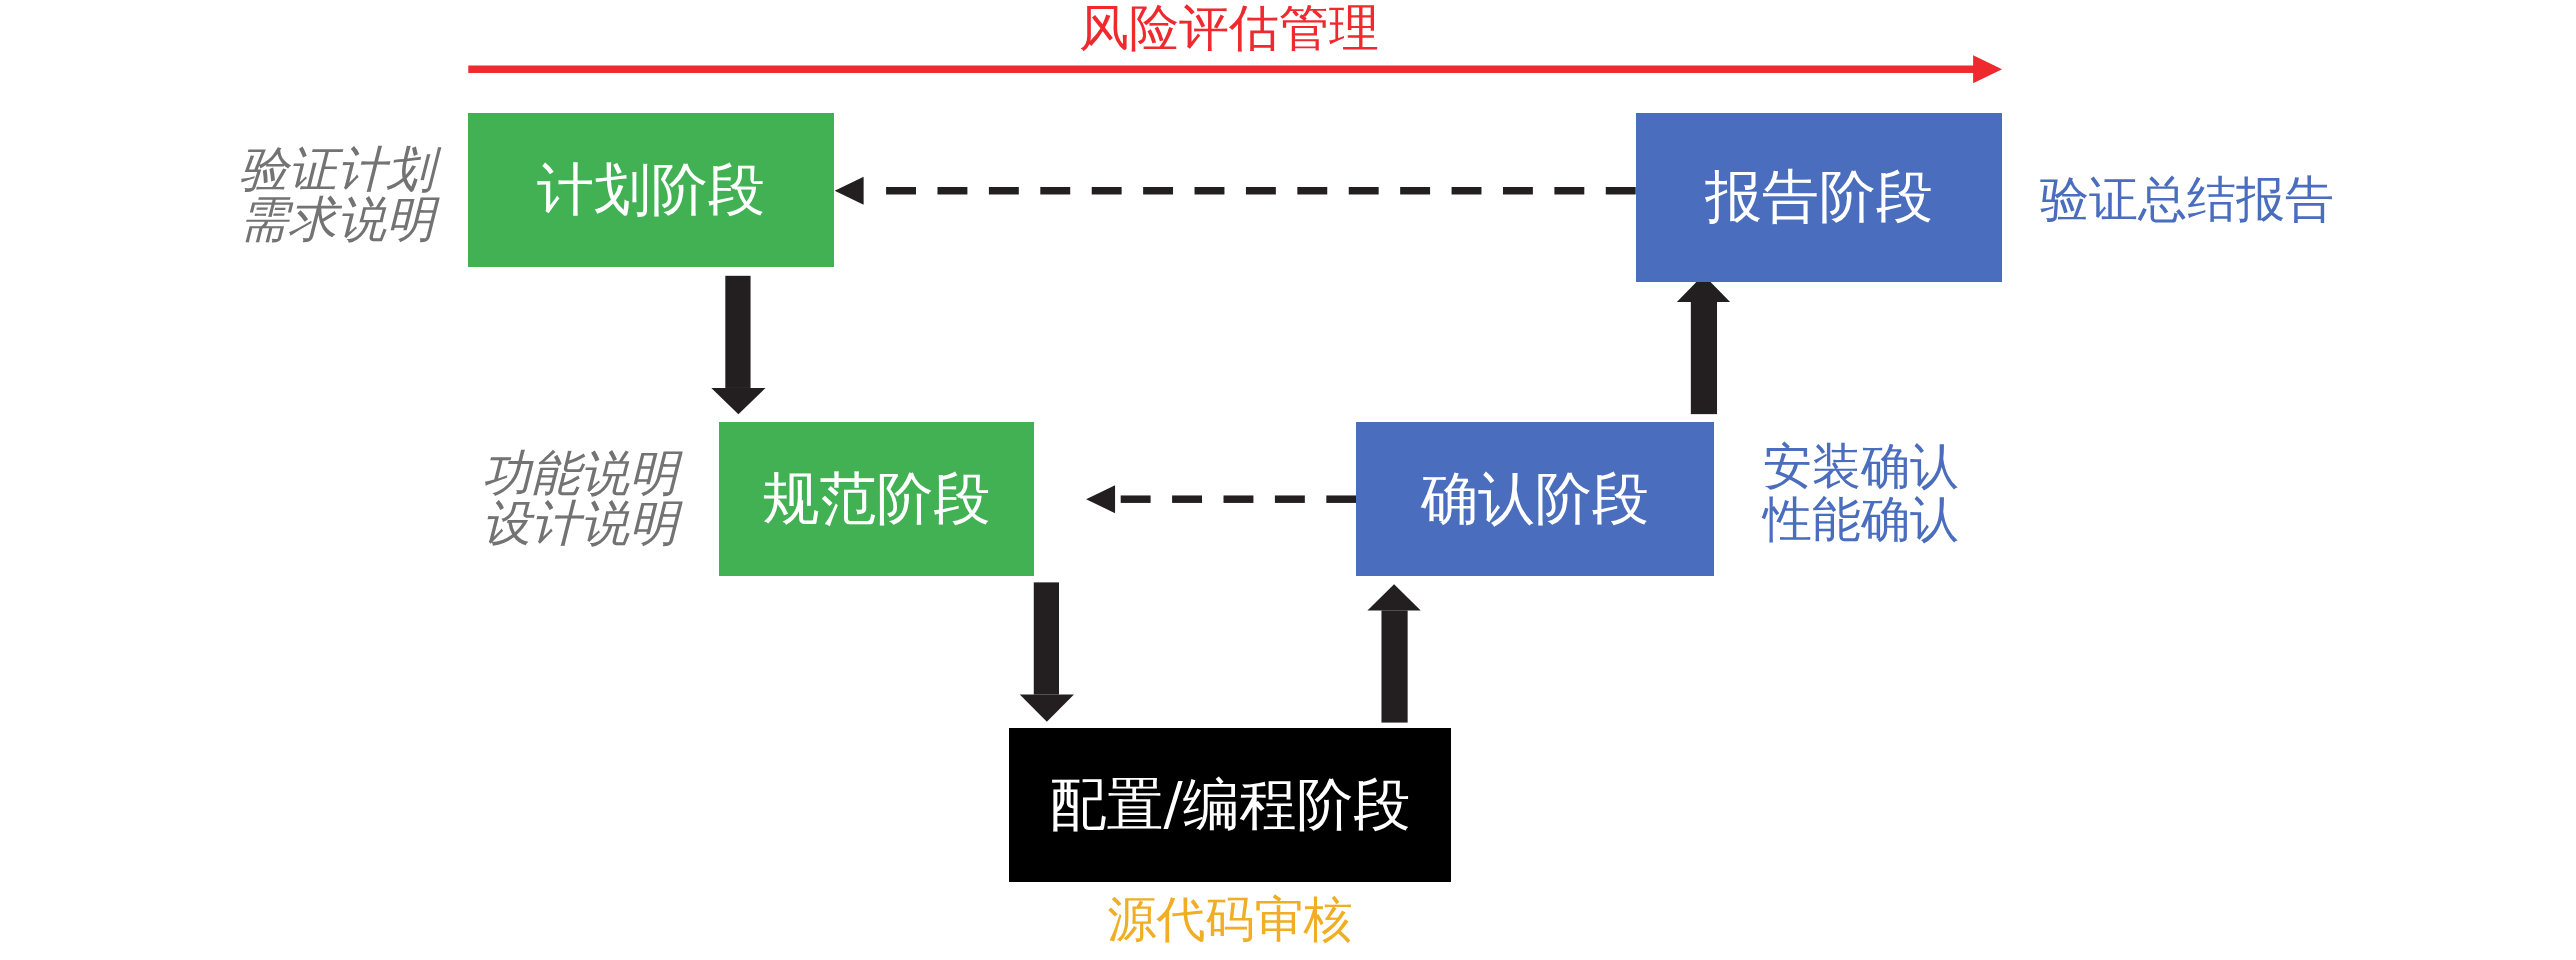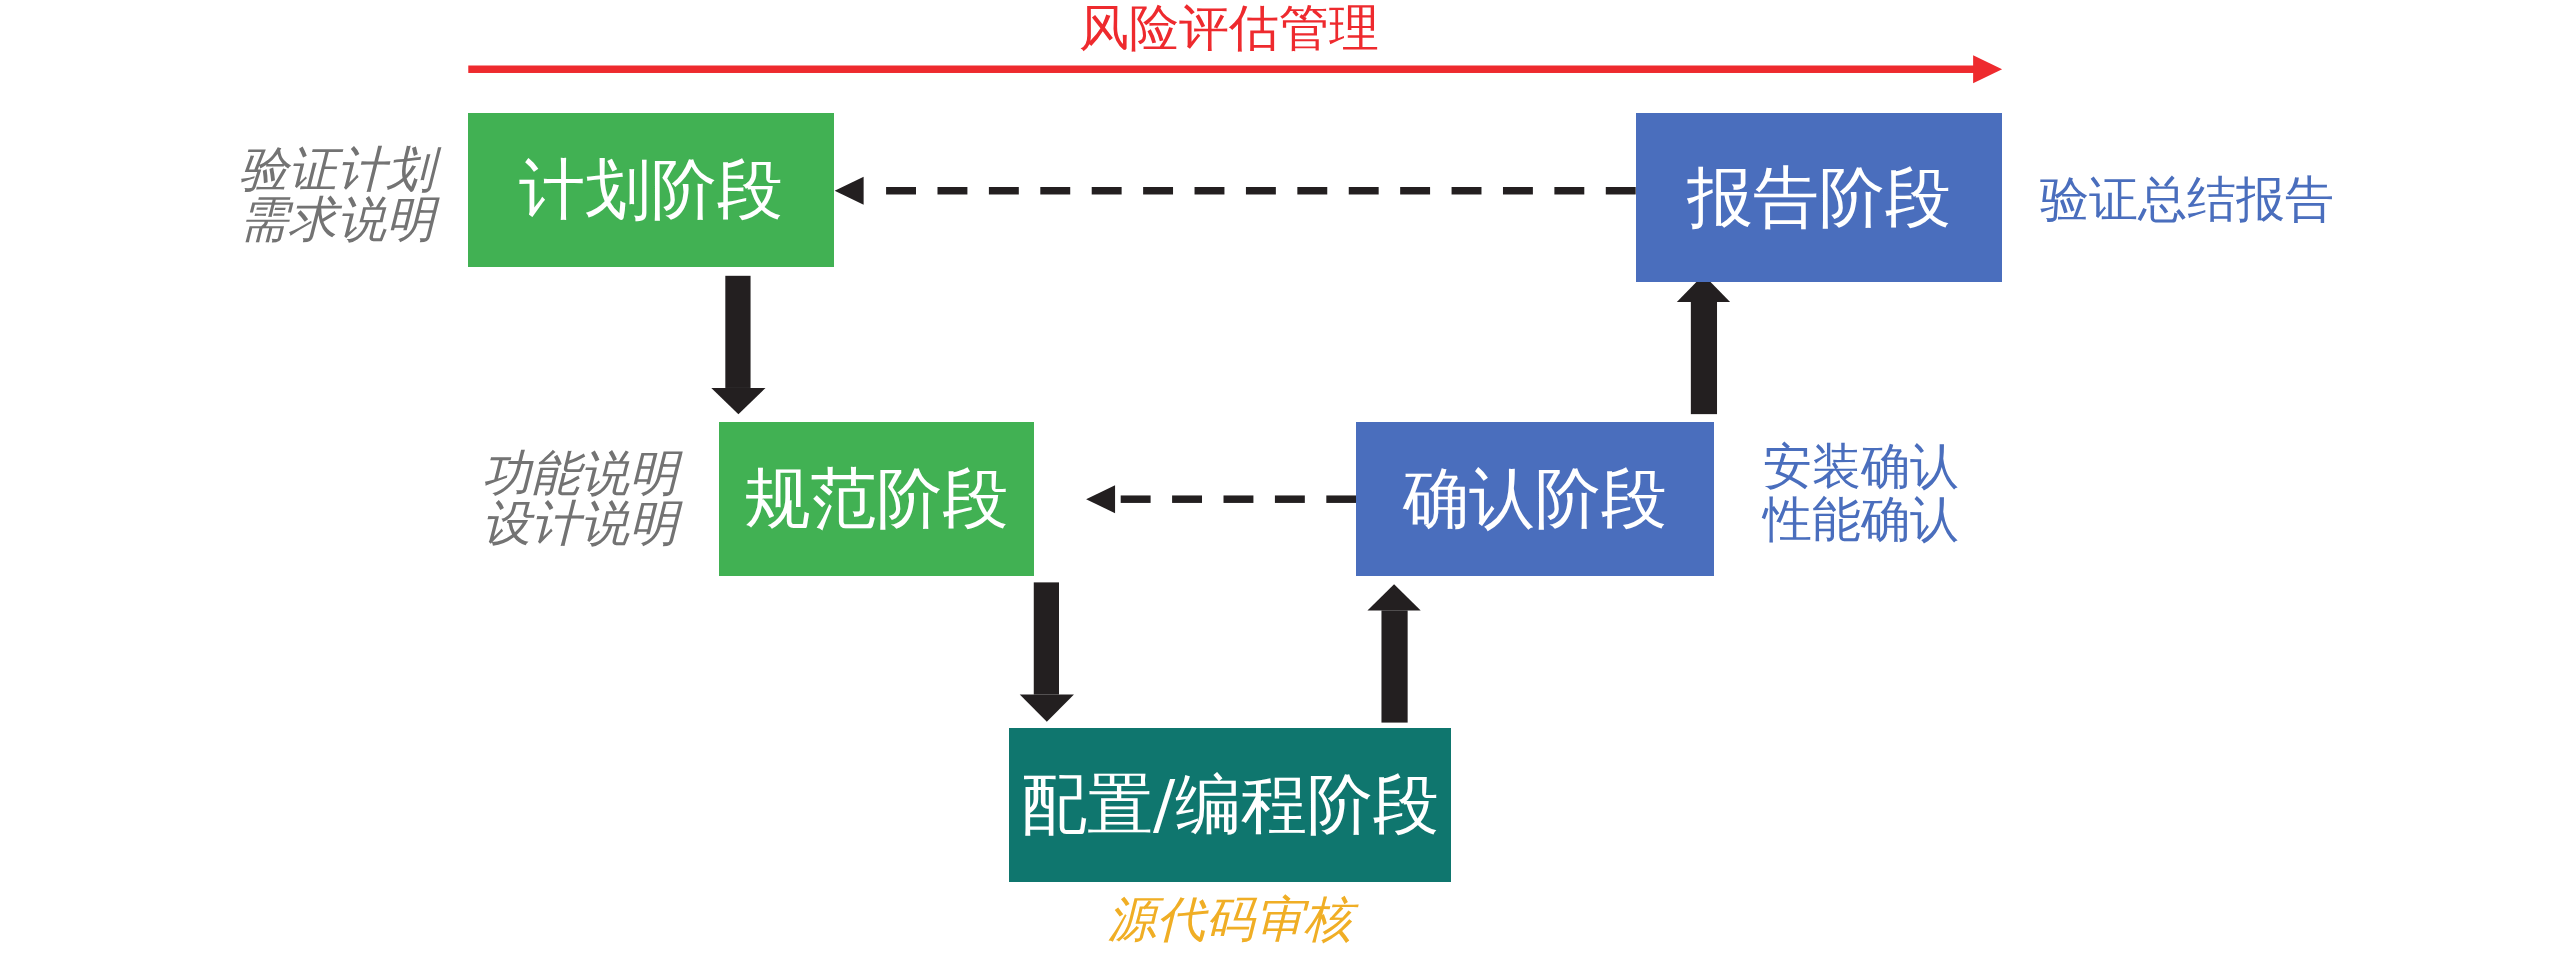--- a/index.html
+++ b/index.html
@@ -5,36 +5,36 @@
   html, body { margin: 0; padding: 0; background: #ffffff; }
   body { width: 2576px; height: 961px; position: relative; overflow: hidden;
          font-family: "DejaVu Serif", "Liberation Serif", serif; }
   #canvas { position: absolute; left: 0; top: 0; width: 2576px; height: 961px; }
   #arrows { position: absolute; left: 0; top: 0; width: 2576px; height: 961px; }
 
   .title { position: absolute; left: 1028px; top: 0px; width: 402px; text-align: center;
            font-size: 50px; line-height: 56px; color: #ee2a2e; white-space: nowrap; }
 
   .box { position: absolute; display: flex; align-items: center; justify-content: center;
-         color: #ffffff; font-size: 66px; white-space: nowrap; box-sizing: border-box; }
+         color: #ffffff; font-size: 57px; white-space: nowrap; box-sizing: border-box; }
   .box.green { background: #41b153; }
   .box.blue  { background: #4a6ebd; }
-  .box.orange{ background: #0f766e; }
+  .box.orange{ background: #000000; }
 
   #box-plan   { left: 468px;  top: 113px; width: 366px; height: 154px; }
   #box-report { left: 1636px; top: 113px; width: 366px; height: 169px; }
   #box-spec   { left: 719px;  top: 422px; width: 315px; height: 154px; }
   #box-verify { left: 1356px; top: 422px; width: 358px; height: 154px; }
   #box-config { left: 1009px; top: 728px; width: 442px; height: 154px; }
 
   .note { position: absolute; font-size: 49px; line-height: 50px; white-space: nowrap; }
   .note div { display: block; }
   .note.green { color: #737373; text-align: right; font-style: italic; }
   .note.blue  { color: #4a6ebd; text-align: center; margin-top: 16px; }
-  .note.orange{ color: #f0ae25; text-align: center; font-style: italic; }
+  .note.orange{ color: #f0ae25; text-align: center; }
 
   #note-plan   { left: 187px;  top: 145px; width: 248px; }
   #note-spec   { left: 430px;  top: 449px; width: 248px; }
   #note-report { left: 2040px; top: 159px; }
   #note-verify { left: 1763px; top: 424px; line-height: 53px; }
   #note-config { left: 1009px; top: 895px; width: 442px; }
 </style>
 </head>
 <body>
 

